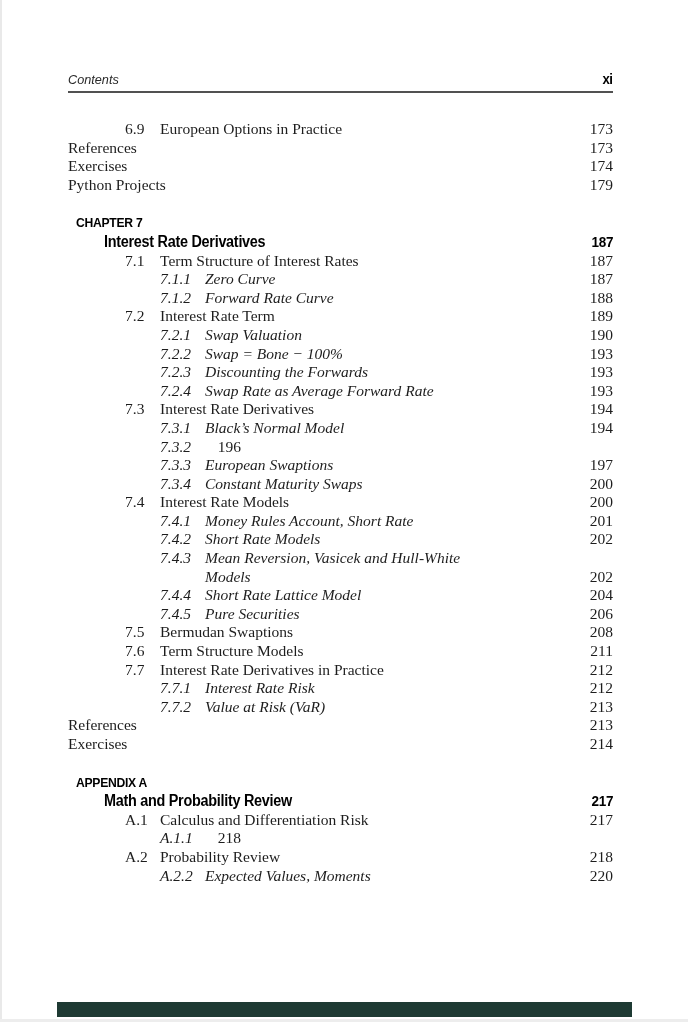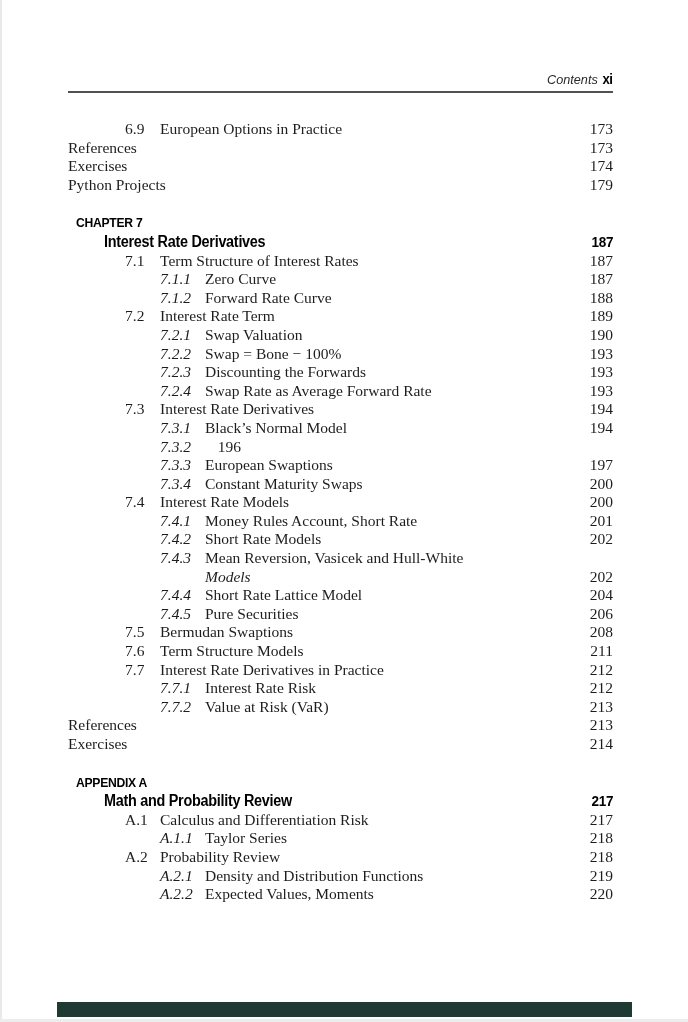--- a/index.html
+++ b/index.html
@@ -10,21 +10,21 @@
     overflow:hidden;
     font-family:"Liberation Serif", serif;
   }
   
   .edge-left  { position:absolute; left:0; top:0; width:2px; height:100%; background:#e9e9e9; }
   .edge-bottom{ position:absolute; left:0; bottom:0; width:100%; height:3px; background:#ededed; }
 
   
   .header {
     position:absolute; top:70px; left:68px; width:545px;
-    display:flex; justify-content:flex-end; align-items:flex-end;
+    display:flex; justify-content:space-between; align-items:flex-end;
   }
   .header-left {
     font-family:"Liberation Sans", sans-serif;
     font-style:italic; font-size:13.5px; color:#2a2a2a;
     transform:scaleX(0.94); transform-origin:left bottom;
   }
   .header-right {
     font-family:"Liberation Sans", sans-serif;
     font-weight:700; font-size:15px; color:#000;
     letter-spacing:-0.5px;
@@ -39,21 +39,21 @@
   }
   .block + .block { margin-top:20px; }
   .row { display:flex; align-items:baseline; height:18.6px; line-height:18.6px; white-space:nowrap; }
   .row .num   { flex:none; }
   .row .title { flex:1 1 auto; overflow:visible; }
   .row .pg    { flex:none; min-width:36px; text-align:right; }
 
   .l1 .num  { margin-left:57px; width:35px; }
   .aux .title { }
   .l2 .num  { margin-left:92px; width:45px; font-style:italic; }
-  .l2 .title{ }
+  .l2 .title{ font-style:italic; }
   .l2cont .title { margin-left:137px; font-style:italic; }
 
   .hd {
     display:inline-block;
     font-family:"Liberation Sans", sans-serif;
     font-weight:700; color:#000; letter-spacing:-0.3px;
     transform:scaleX(0.90); transform-origin:0 100%;
   }
   .label-row .hd { margin-left:8px; font-size:13.5px; }
   .chapter .title { margin-left:36px; }
@@ -246,34 +246,28 @@
         <span class="title"><span class="hd">Math and Probability Review</span></span>
         <span class="pg"><span class="hd">217</span></span>
       </div>
       <div class="row l1">
         <span class="num">A.1</span>
         <span class="title">Calculus and Differentiation Risk</span>
         <span class="pg">217</span>
       </div>
       <div class="row l2">
         <span class="num">A.1.1</span>
-        <span class="title">Taylor Series</span>
         <span class="pg">218</span>
       </div>
       <div class="row l1">
         <span class="num">A.2</span>
         <span class="title">Probability Review</span>
         <span class="pg">218</span>
       </div>
       <div class="row l2">
-        <span class="num">A.2.1</span>
-        <span class="title">Density and Distribution Functions</span>
-        <span class="pg">219</span>
-      </div>
-      <div class="row l2">
         <span class="num">A.2.2</span>
         <span class="title">Expected Values, Moments</span>
         <span class="pg">220</span>
       </div>
     </div>
   </div>
 
 <div class="bottom-bar" style="background: rgb(30, 58, 51);"></div>
 
 </body></html>

